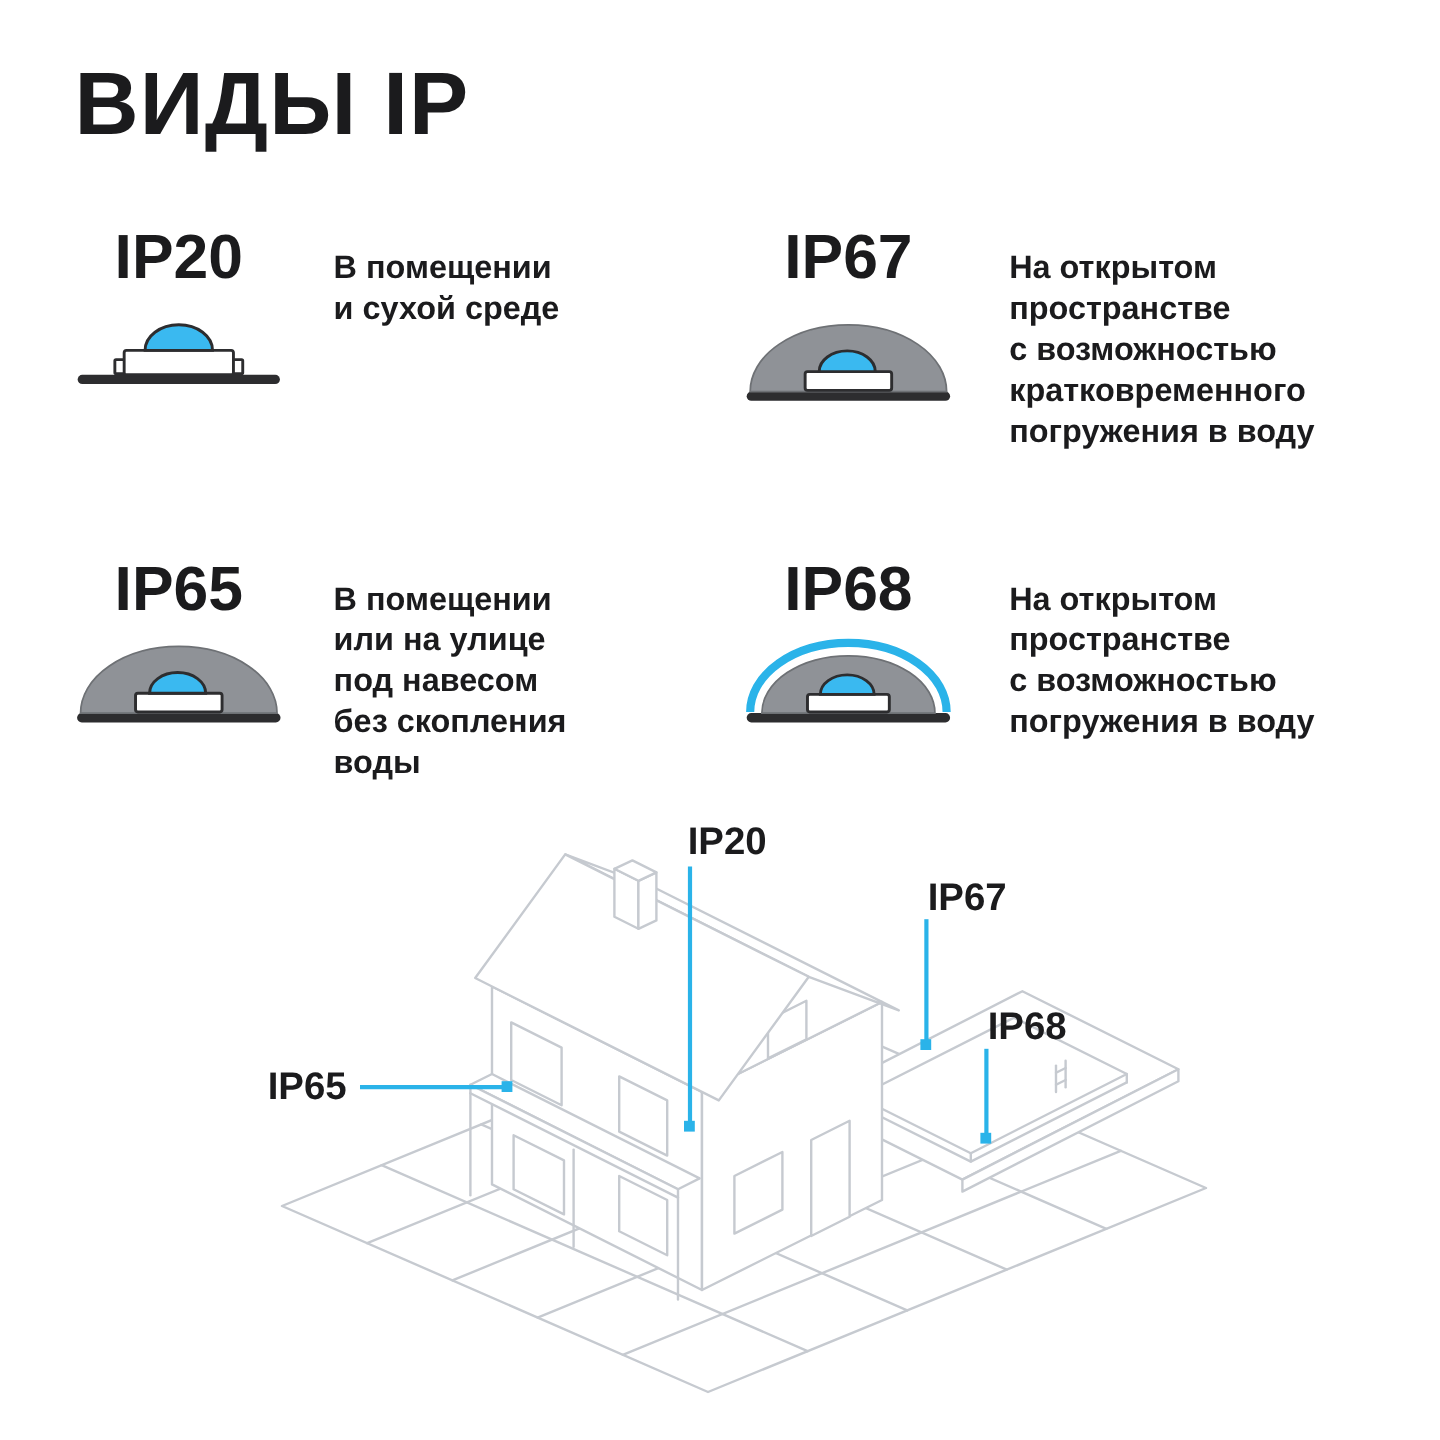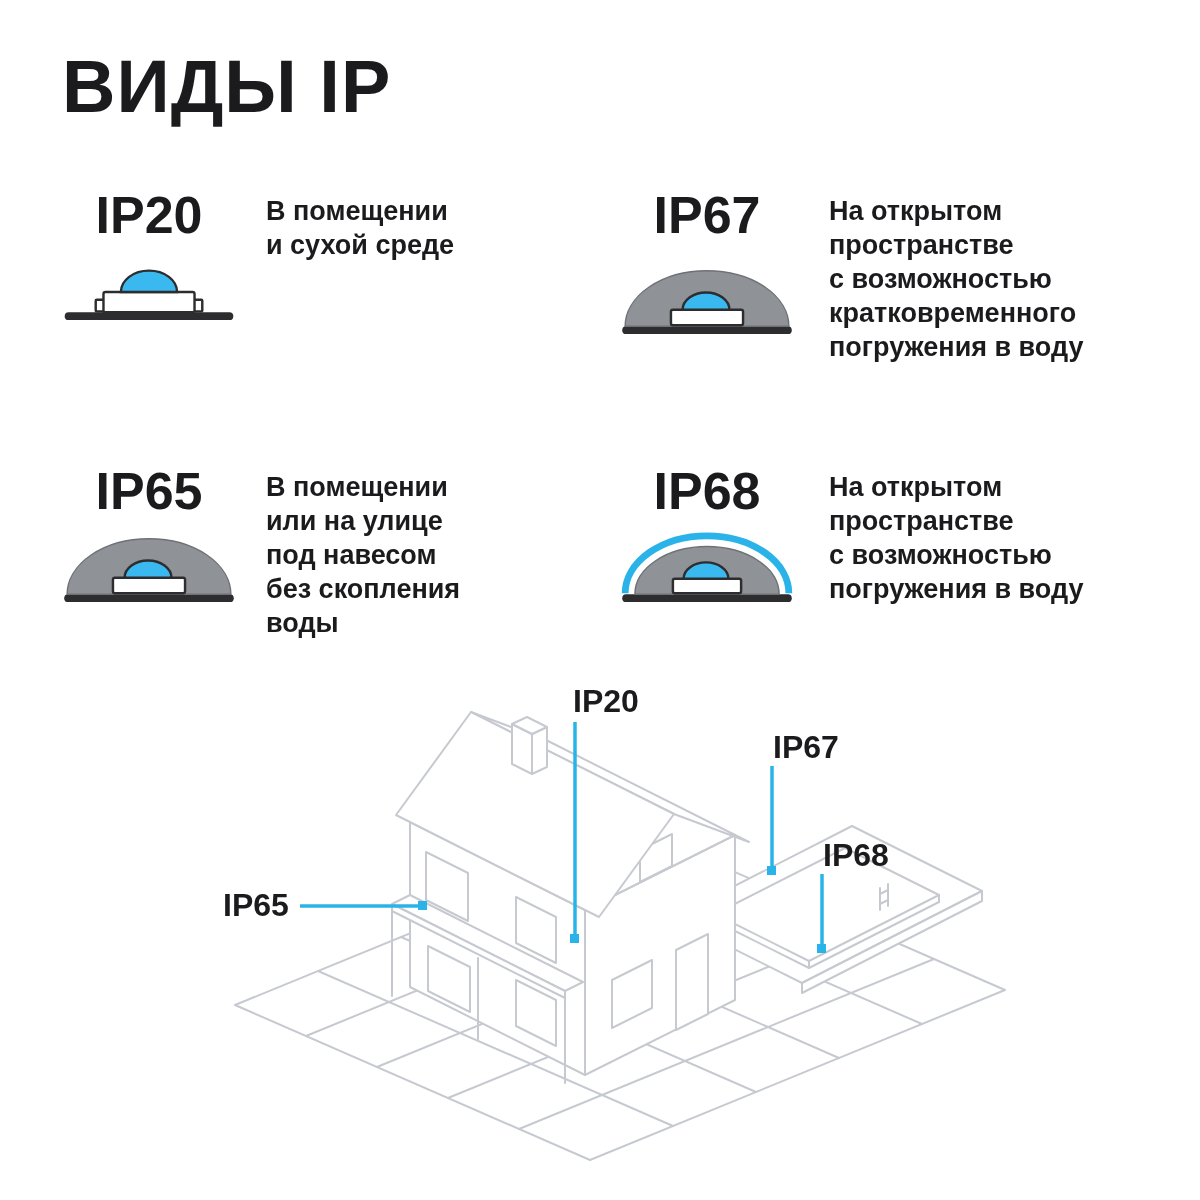--- a/index.html
+++ b/index.html
@@ -10,21 +10,21 @@
   .title{
     position:absolute;left:62px;top:44px;margin:0;
     font-size:74px;font-weight:800;letter-spacing:1px;color:#1b1b1d;
   }
   .rating{position:absolute;width:178px;display:flex;flex-direction:column;align-items:center;}
   .rating .code{font-size:52px;font-weight:800;line-height:58px;color:#1b1b1d;}
   .rating .icon{display:block;}
   .rating .icon.row1{margin-top:16px;}
   .rating .icon.row2{margin-top:8px;}
   .desc{
-    position:absolute;margin:4px;width:300px;
+    position:absolute;margin:16px;width:300px;
     font-size:27px;font-weight:600;line-height:34px;color:#1b1b1d;white-space:pre-line;
   }
   
   .ic-base{fill:#2d2d2f;}
   .ic-pcb{fill:#ffffff;stroke:#2d2d2f;stroke-width:2.5;}
   .ic-lens{fill:#3ab9f0;stroke:#2d2d2f;stroke-width:2.5;}
   .ic-dome{fill:#8f9297;stroke:#6e7175;stroke-width:1.5;}
   .ic-seal{fill:none;stroke:#2ab3e9;stroke-width:7;}
   
   .ln{fill:none;stroke:#c6cad0;stroke-width:2;stroke-linejoin:round;stroke-linecap:round;}

